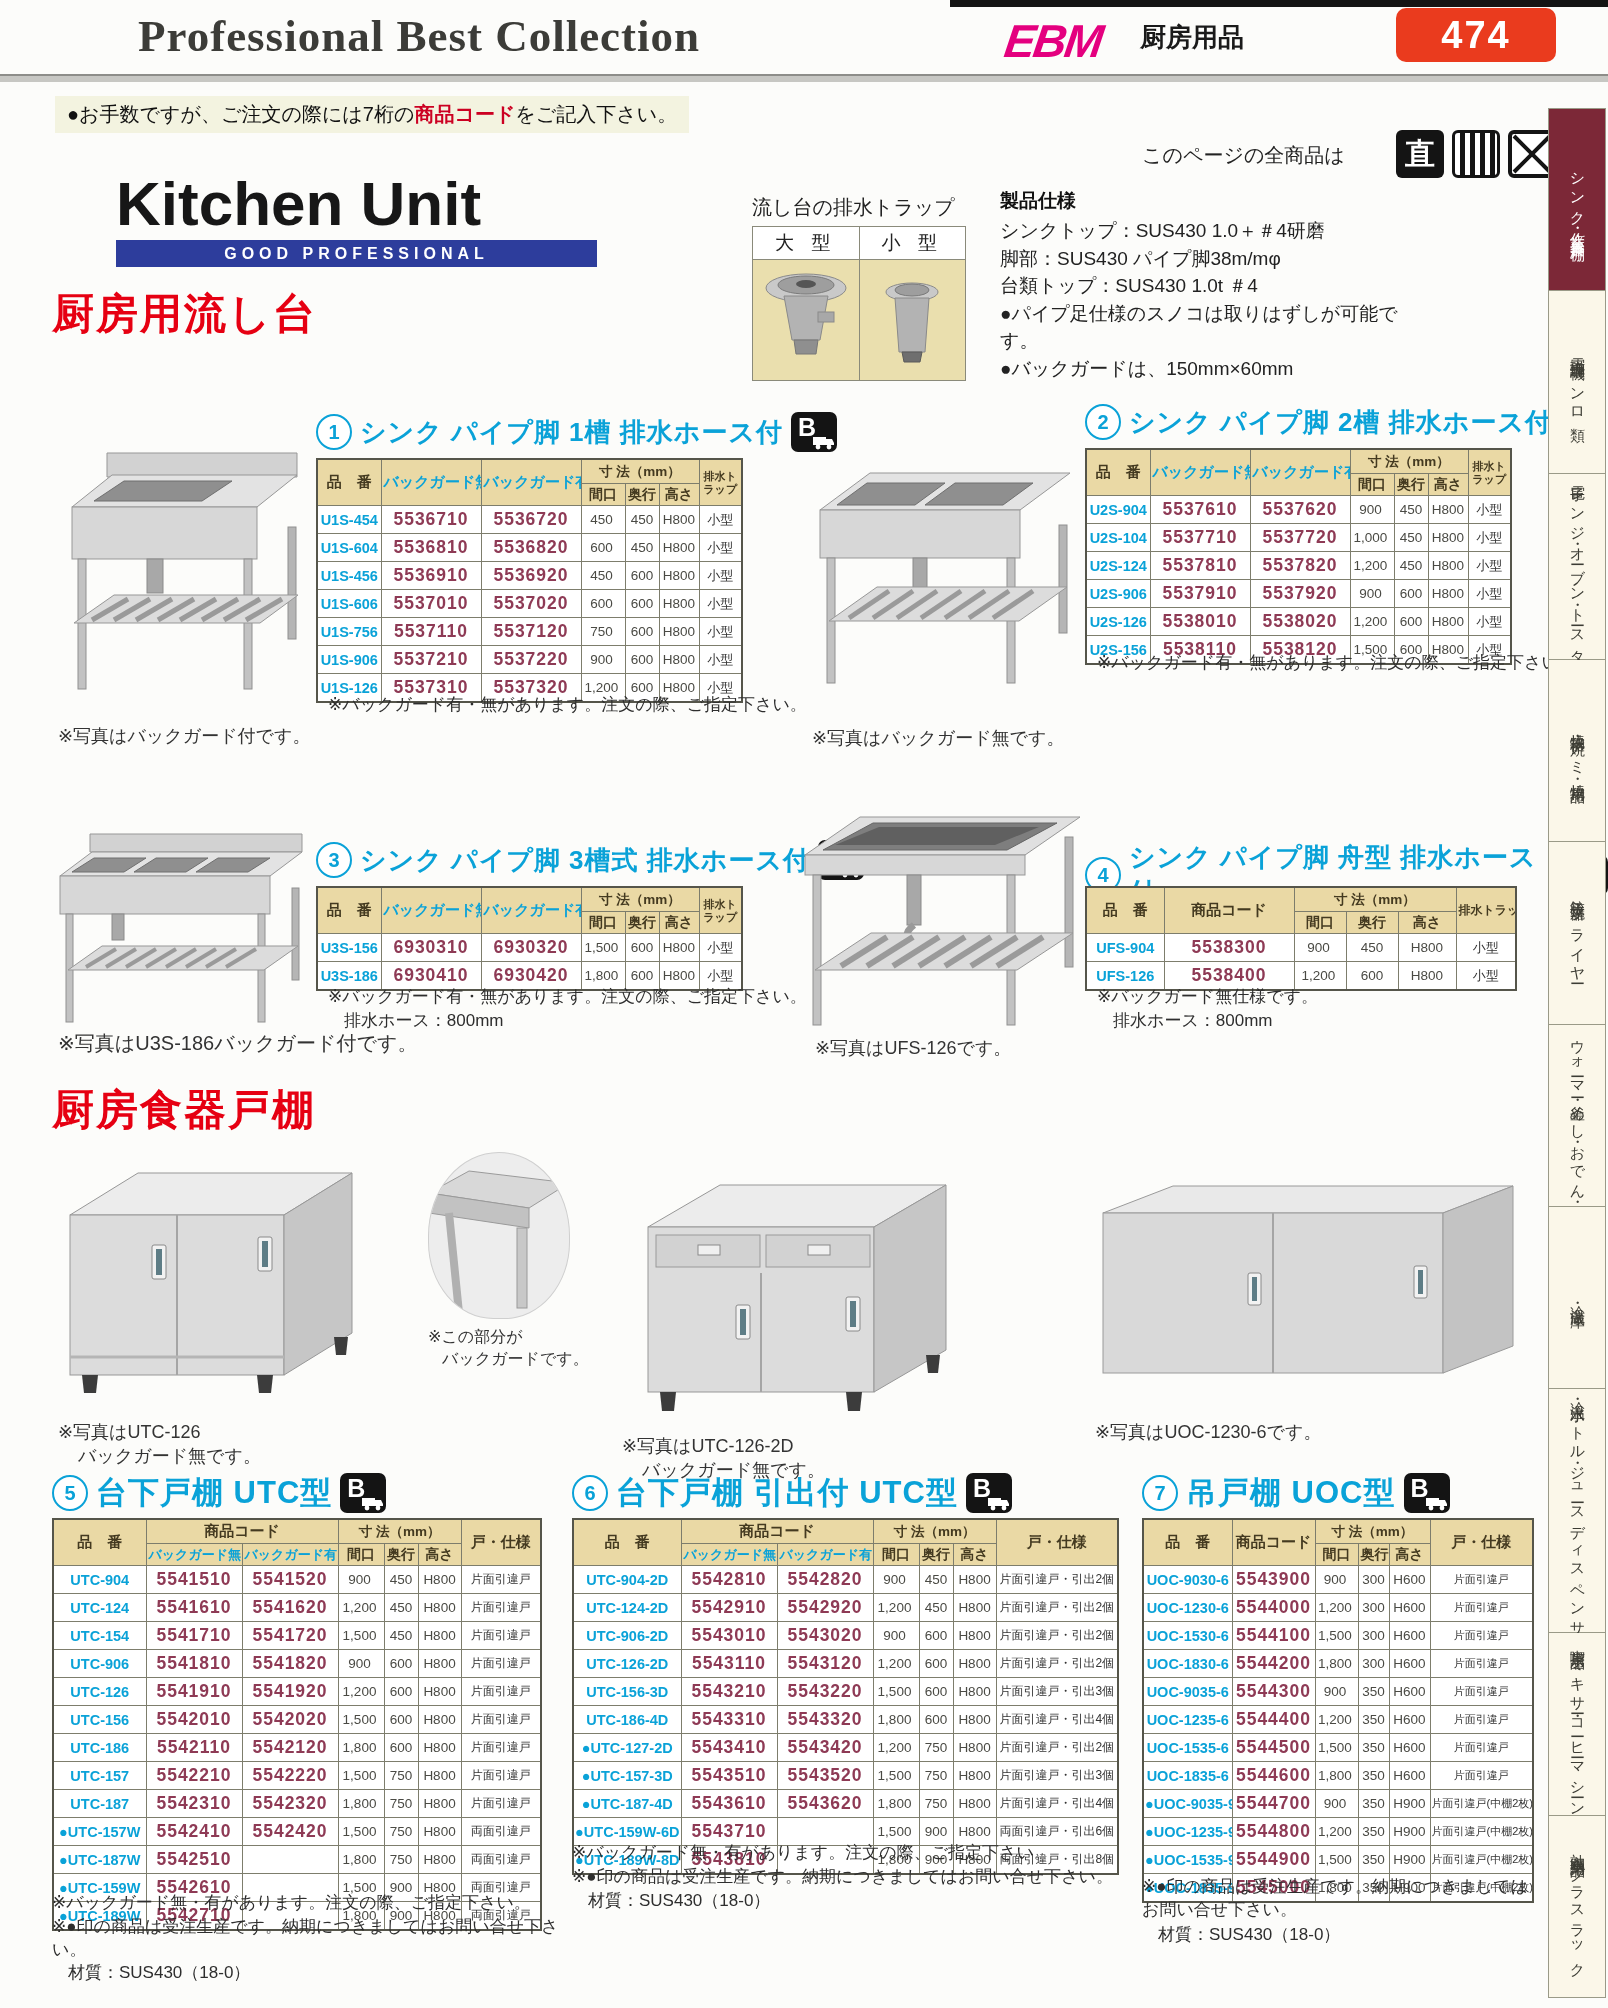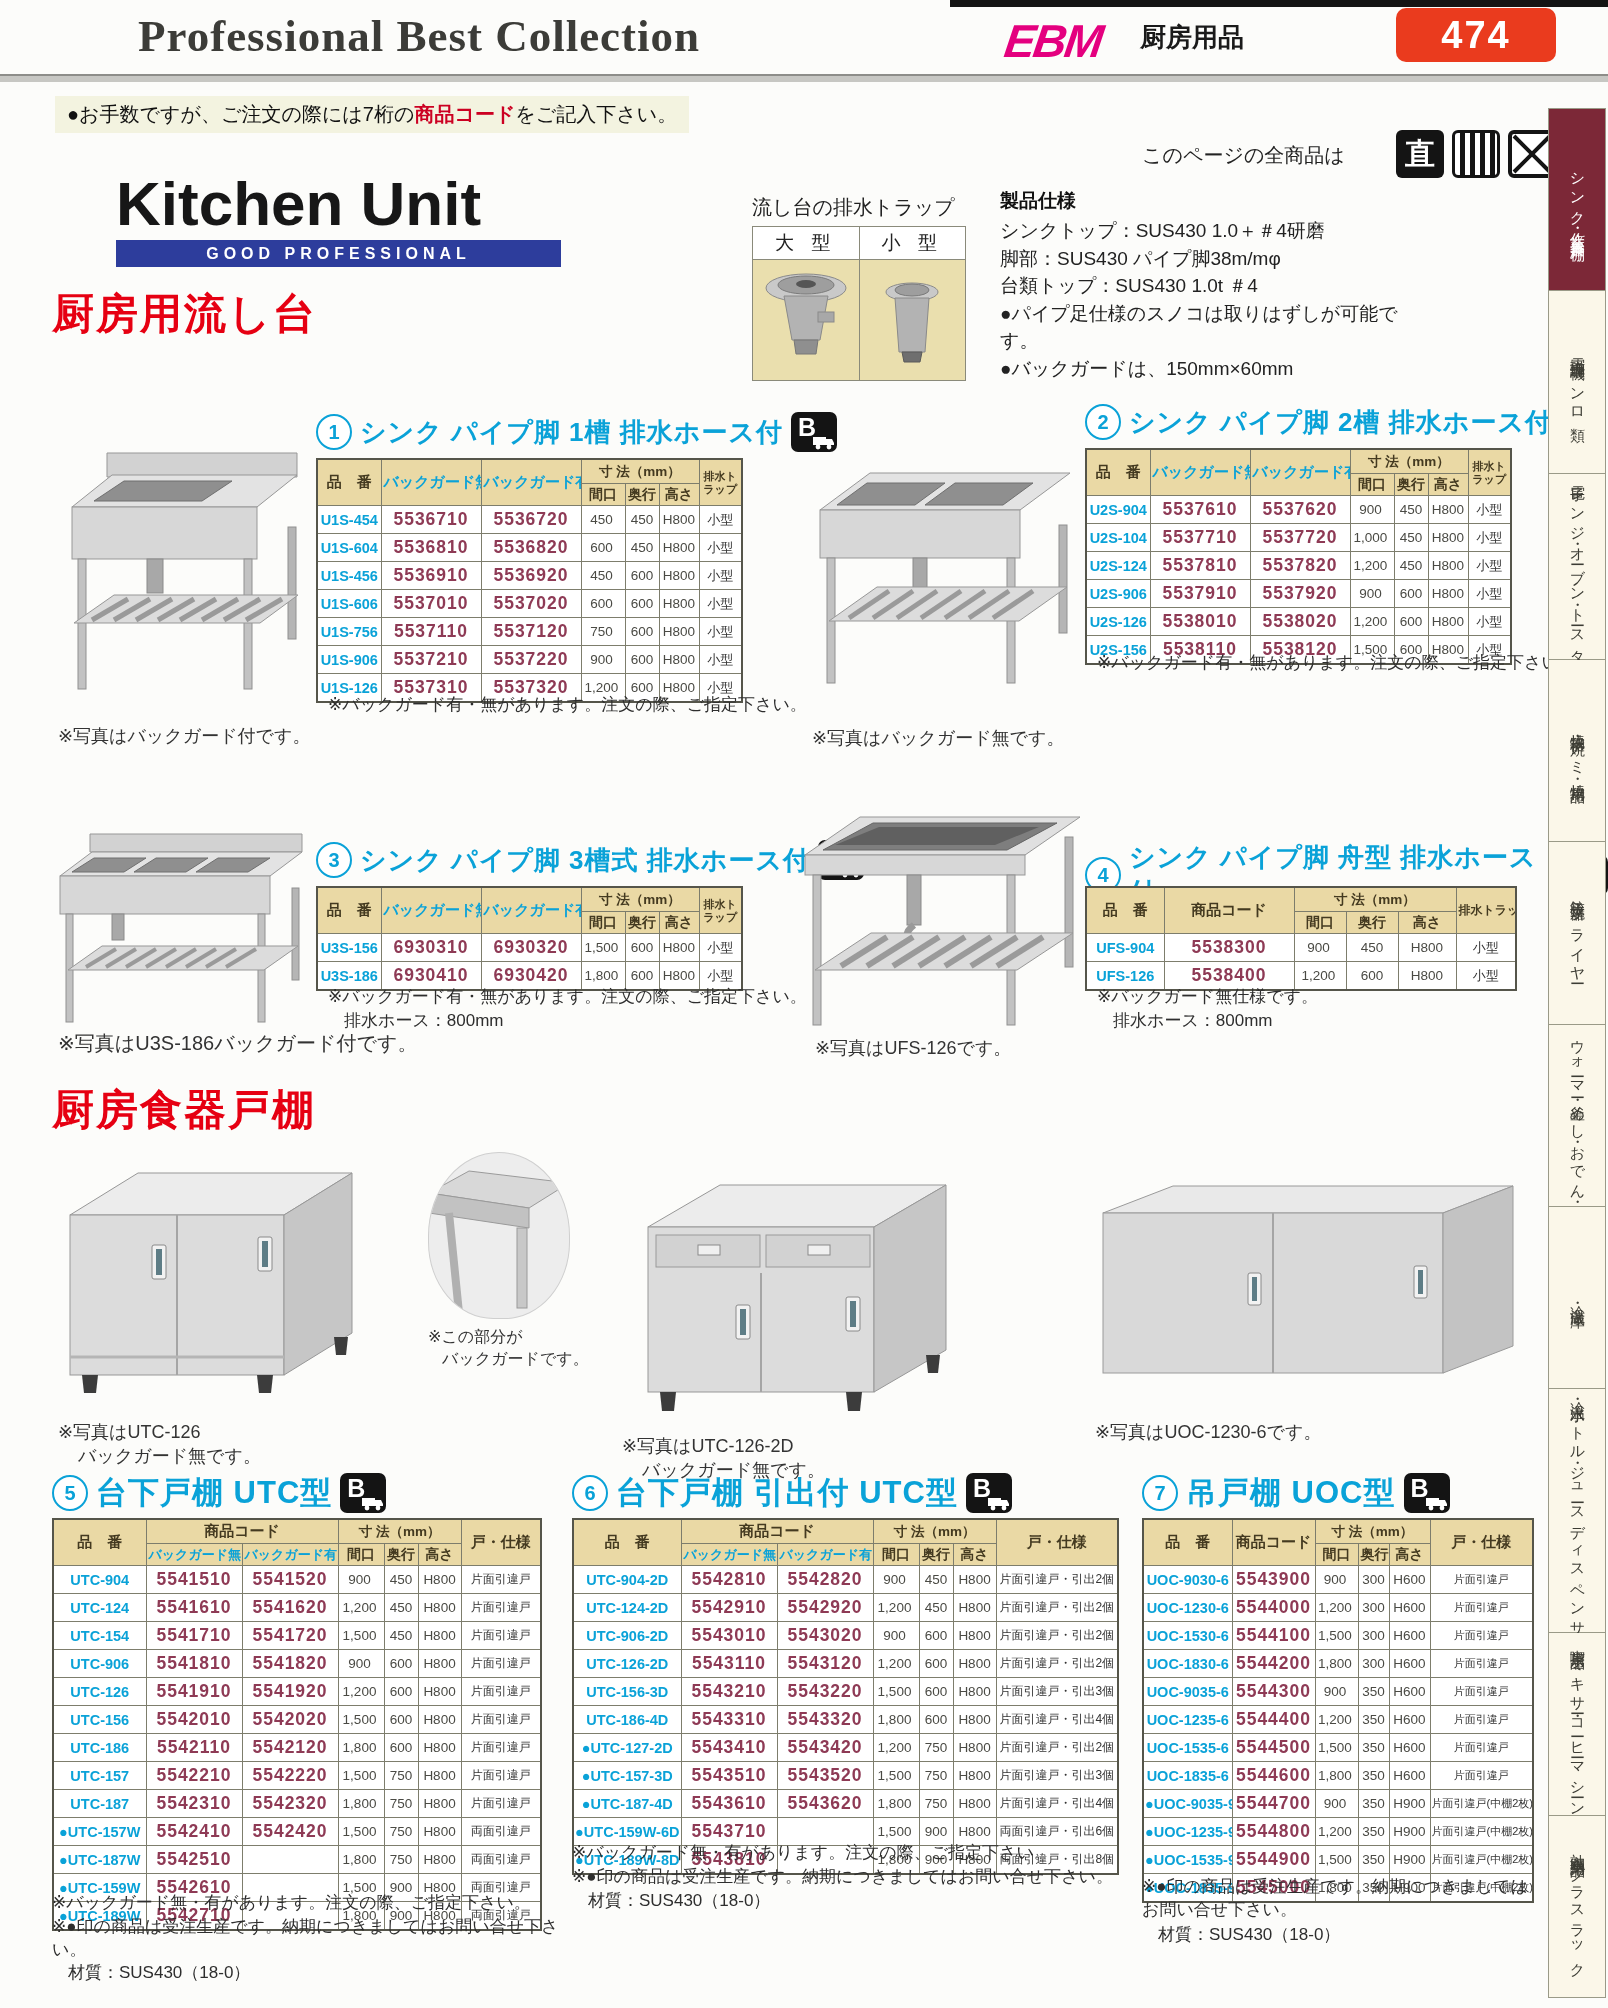--- a/index.html
+++ b/index.html
@@ -25,21 +25,21 @@
   .all-products{left:1142px;top:142px;font-size:20px;color:#222;}
   .spec-icon{width:48px;height:48px;top:130px;border-radius:6px;}
   .icon-direct{left:1396px;background:#141414;display:flex;align-items:center;justify-content:center;
                color:#fff;font-size:30px;font-weight:bold;}
   .icon-book{left:1452px;background:#141414;border:3px solid #141414;box-sizing:border-box;
              background-image:repeating-linear-gradient(90deg,#fff 0 5px,#141414 5px 10px);}
   .icon-nocross{left:1508px;background:#fff;border:4px solid #141414;box-sizing:border-box;}
 
   
   .ku-title{left:116px;top:168px;font-size:62px;font-weight:900;color:#171717;letter-spacing:0px;}
-  .ku-bar{left:116px;top:240px;width:445px;height:27px;background:#2d3d9c;display:flex;
+  .ku-bar{left:116px;top:240px;width:481px;height:27px;background:#2d3d9c;display:flex;
           align-items:center;justify-content:center;color:#fff;font-weight:bold;
           font-size:16px;letter-spacing:5px;}
   .group-title{font-size:42px;font-weight:900;color:#e60012;letter-spacing:2px;}
 
   
   .trap-wrap{left:752px;top:194px;width:214px;}
   .trap-title{font-size:20px;color:#222;margin-bottom:5px;}
   .trap-table{width:214px;border-collapse:collapse;}
   .trap-table th{border:1px solid #8a8a7a;background:#fff;font-size:19px;font-weight:normal;
                  height:30px;letter-spacing:6px;}

